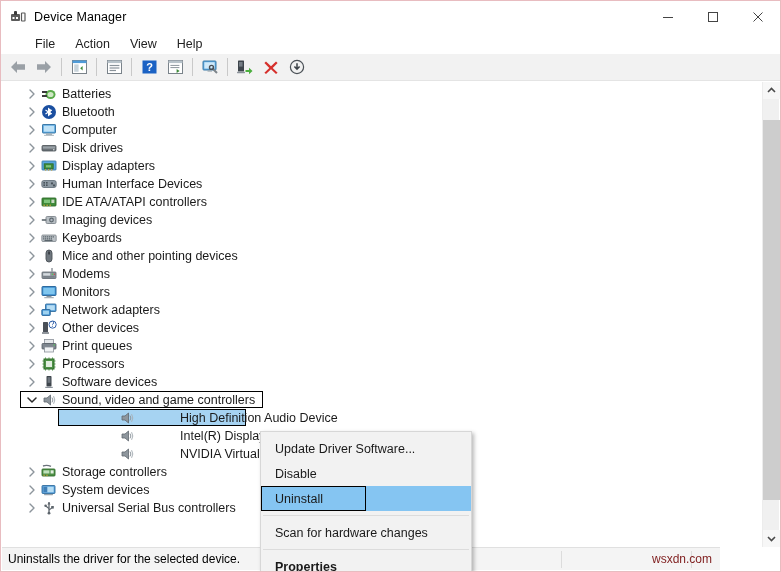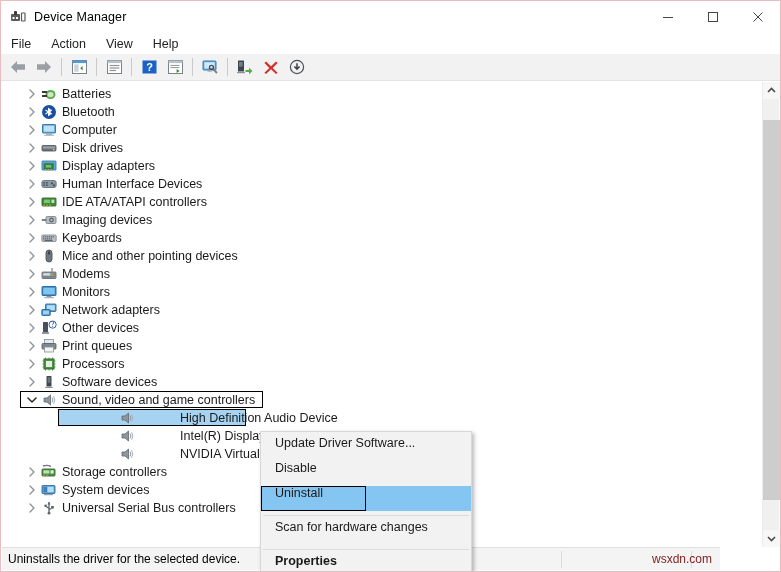--- a/index.html
+++ b/index.html
@@ -61,21 +61,21 @@
 
   
   .menubar {
     position: absolute;
     left: 0; top: 32px;
     width: 779px;
     height: 21px;
     background: #ffffff;
     display: flex;
     align-items: center;
-    padding-left: 0;
+    padding-left: 24px;
     box-sizing: border-box;
   }
   .menu-item {
     font-size: 12.5px;
     color: #222222;
     padding: 2px 10px;
     cursor: default;
   }
 
   
@@ -242,20 +242,21 @@
     border: 1px solid #d7d7d7;
     box-shadow: 2px 2px 4px rgba(0,0,0,0.28);
     padding: 4px 0 4px 0;
     box-sizing: border-box;
     z-index: 50;
   }
   .ctx-item {
     position: relative;
     height: 25px;
     display: flex;
+    align-items: center;
     padding-left: 14px;
     font-size: 12.5px;
     color: #1a1a1a;
     box-sizing: border-box;
   }
   .ctx-item.bold { font-weight: bold; }
   .ctx-item.highlight {
     background: #85c5f2;
   }
   .ctx-item.highlight .ctx-focus {

